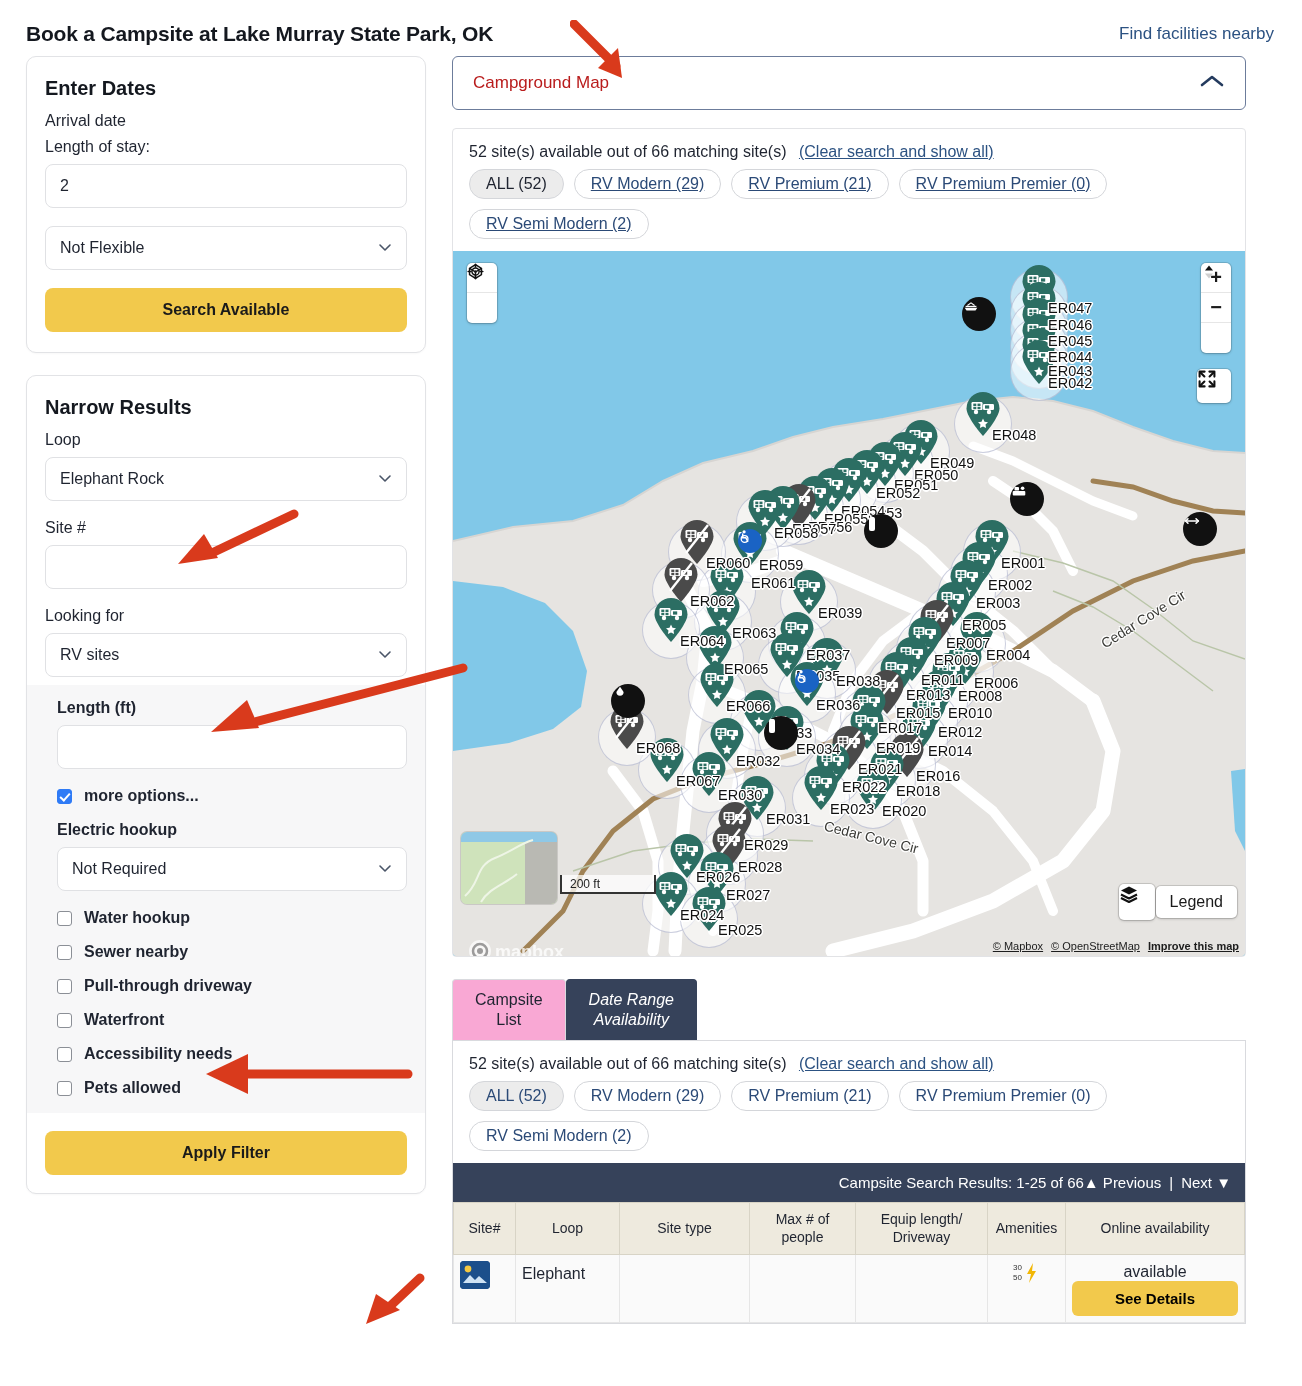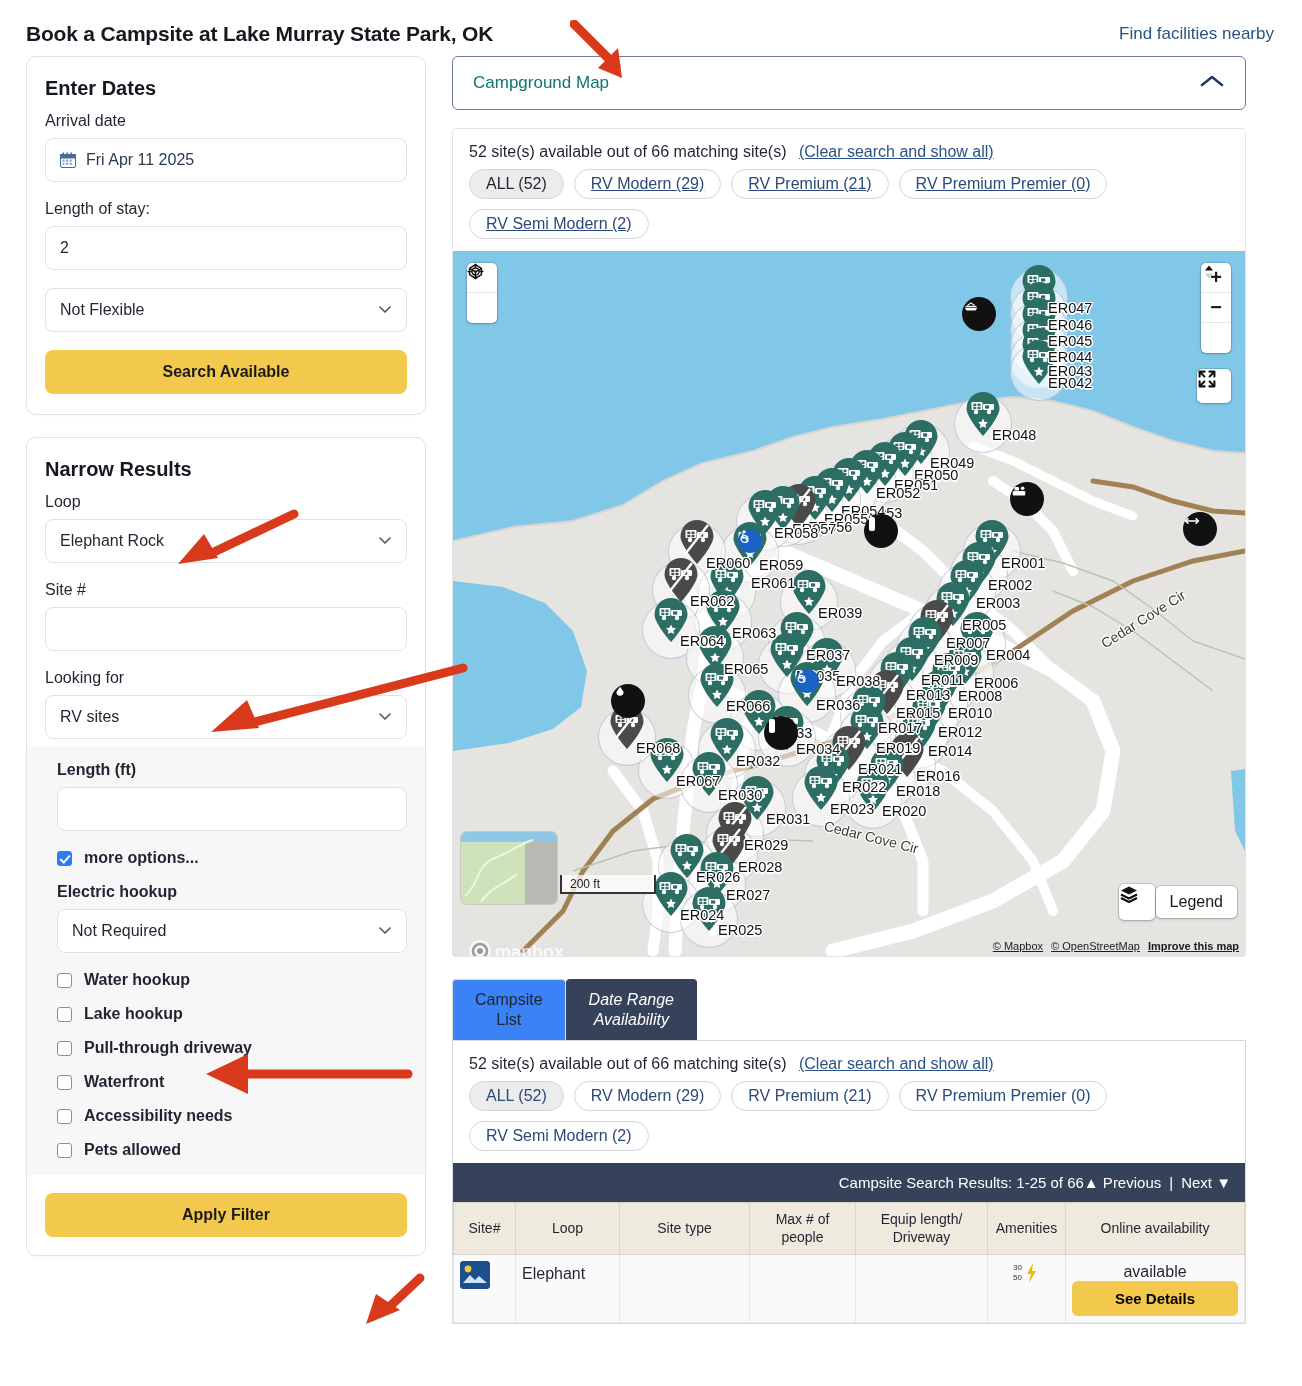--- a/index.html
+++ b/index.html
@@ -68,21 +68,21 @@
   .chk-label{ font-size:16px;}
   .chk-label.bold{ font-weight:bold;text-align:right;}
   .apply-wrap{ margin:4px -18px -20px -18px; padding:14px 18px 18px 18px;}
 
   
   .accordion{
     border:1px solid #6c7c9b; border-radius:6px; height:54px;
     display:flex; align-items:center; justify-content:space-between;
     padding:0 20px; margin-bottom:18px; cursor:pointer; background:#fff;
   }
-  .accordion .acc-title{ font-size:17px; color:#0f766e;}
+  .accordion .acc-title{ font-size:17px; color:#b91c1c;}
   .acc-chev{ color:#243b5e;}
 
   .map-panel{ border:1px solid #e2e3e6; border-radius:4px; overflow:hidden; background:#fff;}
   .avail-line{ padding:14px 16px 0 16px; font-size:16px;}
   .avail-line .clear-link{ color:#2c5282; text-decoration:underline; margin-left:8px; cursor:pointer;}
   .pill-row{ padding:8px 16px 12px 16px; display:flex; flex-wrap:wrap; gap:10px;}
   .pill{
     border:1px solid #d4d6da; border-radius:18px; padding:5px 16px; font-size:16px;
     background:#fff; color:#2b4a77; text-decoration:underline; cursor:pointer; white-space:nowrap;
   }
@@ -151,21 +151,21 @@
   .roadlabel{
     position:absolute; font-size:14px; color:#3a3a36; z-index:9; white-space:nowrap;
     text-shadow:-1.5px 0 #fff,1.5px 0 #fff,0 -1.5px #fff,0 1.5px #fff;
   }
 
   
   .tabs{ display:flex; gap:0; margin-top:22px; align-items:flex-end;}
   .tab{
     border:1px solid #d9dade; border-bottom:none; border-radius:4px 4px 0 0;
     padding:10px 22px; font-size:16px; text-align:center; line-height:1.25;
-    background:#3b82f6; cursor:pointer; color:#1f2430;
+    background:#f9a8d4; cursor:pointer; color:#1f2430;
   }
   .tab.active{ background:#36425a; color:#fff; border-color:#36425a;font-style:italic;}
   .list-panel{ border:1px solid #d9dade; border-top:1px solid #d9dade;}
   .results-bar{
     background:#36425a; color:#fff; font-size:15px; padding:11px 14px;
     display:flex; align-items:center; justify-content:flex-end;
   }
   .results-bar .pager{ display:flex; gap:8px; align-items:center;}
   .results-bar .pager span{ cursor:pointer;}
   table.camp{ width:100%; border-collapse:collapse; font-size:14px;}
@@ -194,40 +194,20 @@
   <a class="nearby-link">Find facilities nearby</a>
 </div>
 
 <div class="layout">
 
   <div class="col-left">
 
     <div class="card">
       <h2>Enter Dates</h2>
       <div class="field-label">Arrival date</div>
-      <div class="input-box">
-        <span class="cal-ic">
-          <svg width="16" height="16" viewBox="0 0 16 16">
-              <rect x="0.5" y="2.5" width="15" height="13" rx="1.5" fill="#fff" stroke="#4d6a94"></rect>
-              <rect x="0.5" y="2.5" width="15" height="3.5" fill="#4d6a94" stroke="#4d6a94"></rect>
-              <rect x="2.5" y="0.5" width="1.6" height="3" fill="#4d6a94"></rect>
-              <rect x="6.5" y="0.5" width="1.6" height="3" fill="#4d6a94"></rect>
-              <rect x="10.5" y="0.5" width="1.6" height="3" fill="#4d6a94"></rect>
-              <g fill="#8aa4c6">
-                <rect x="2.4" y="7.6" width="2.2" height="2"></rect>
-                <rect x="6" y="7.6" width="2.2" height="2"></rect>
-                <rect x="9.6" y="7.6" width="2.2" height="2"></rect>
-                <rect x="2.4" y="10.8" width="2.2" height="2"></rect>
-                <rect x="6" y="10.8" width="2.2" height="2"></rect>
-                <rect x="9.6" y="10.8" width="2.2" height="2"></rect>
-              </g>
-            </svg>
-        </span>
-        <span>Fri Apr 11 2025</span>
-      </div>
 
       <div class="field-label">Length of stay:</div>
       <div class="input-box plain">
         <span>2</span>
       </div>
 
       <div class="select-wrap">
         <div class="input-box plain">
           <span>Not Flexible</span>
         </div>
@@ -295,21 +275,21 @@
               </svg>
           </span>
         </div>
 
         <div class="chk-row">
           <div class="chk"></div>
           <span class="chk-label bold">Water hookup</span>
         </div>
         <div class="chk-row">
           <div class="chk"></div>
-          <span class="chk-label bold">Lake hookup</span>
+          <span class="chk-label bold">Sewer nearby</span>
         </div>
         <div class="chk-row">
           <div class="chk"></div>
           <span class="chk-label bold">Pull-through driveway</span>
         </div>
         <div class="chk-row">
           <div class="chk"></div>
           <span class="chk-label bold">Waterfront</span>
         </div>
         <div class="chk-row">

